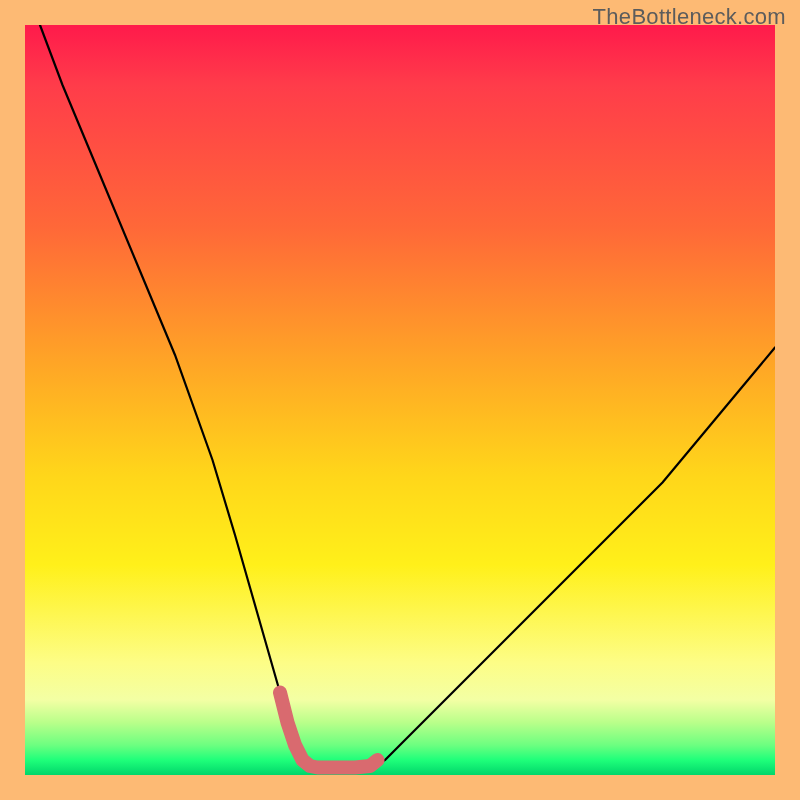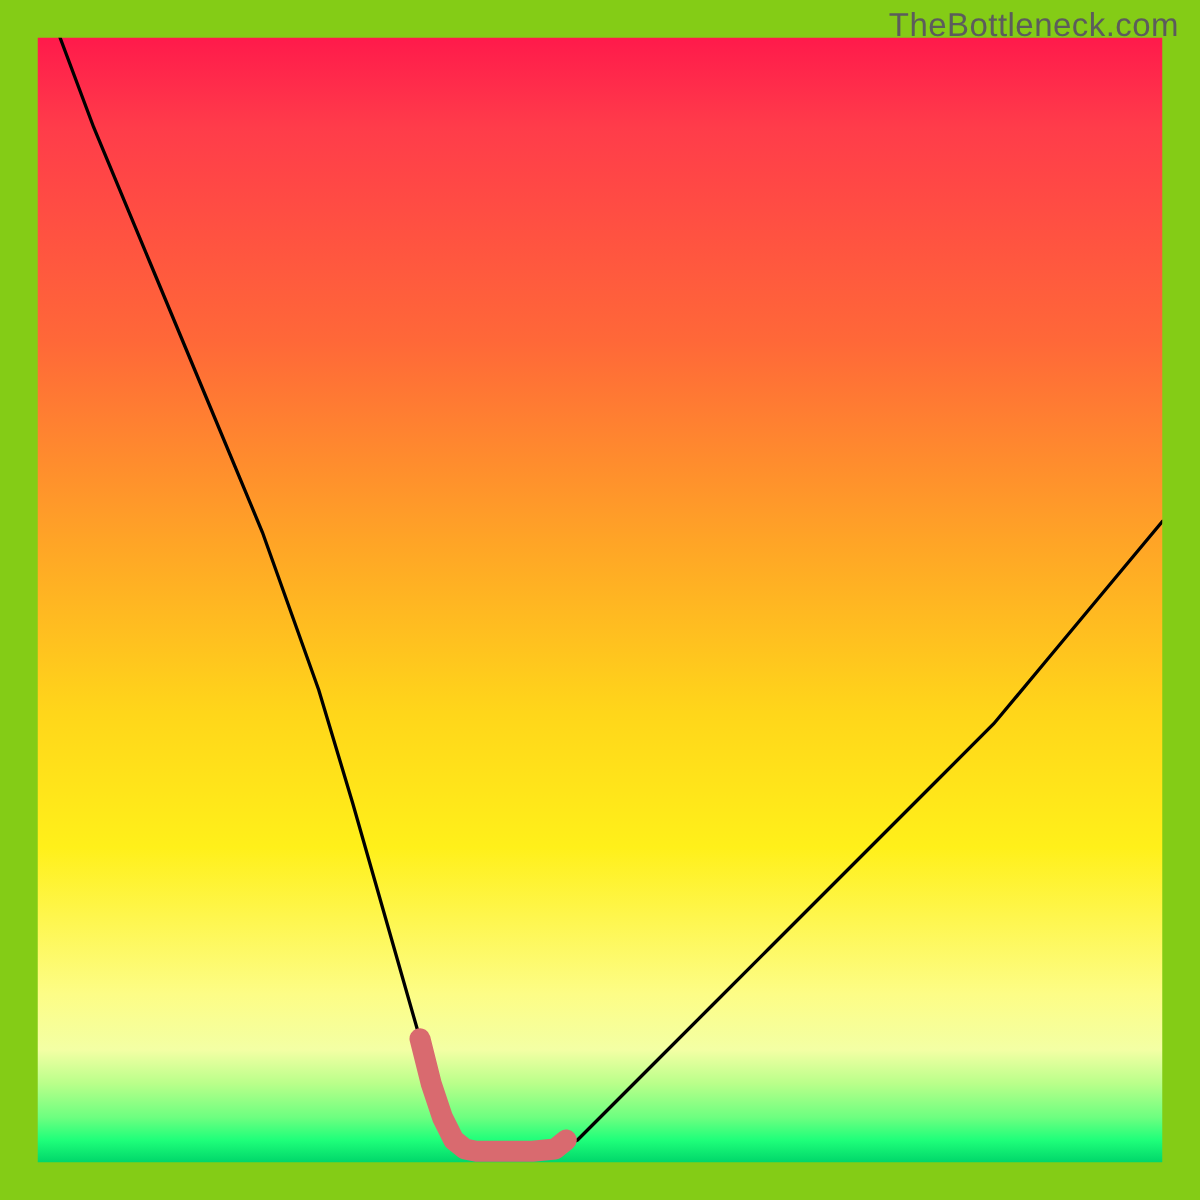--- a/index.html
+++ b/index.html
@@ -7,21 +7,21 @@
     padding: 0;
     width: 800px;
     height: 800px;
     background: #000;
     overflow: hidden;
     font-family: Arial, Helvetica, sans-serif;
   }
   .frame {
     position: absolute;
     inset: 0;
-    background: #84cc16;
+    background: #fdba74;
     padding-left: 22px;
   }
   .plot-area {
     position: absolute;
     left: 25px;
     top: 25px;
     width: 750px;
     height: 750px;
     overflow: hidden;
   }

